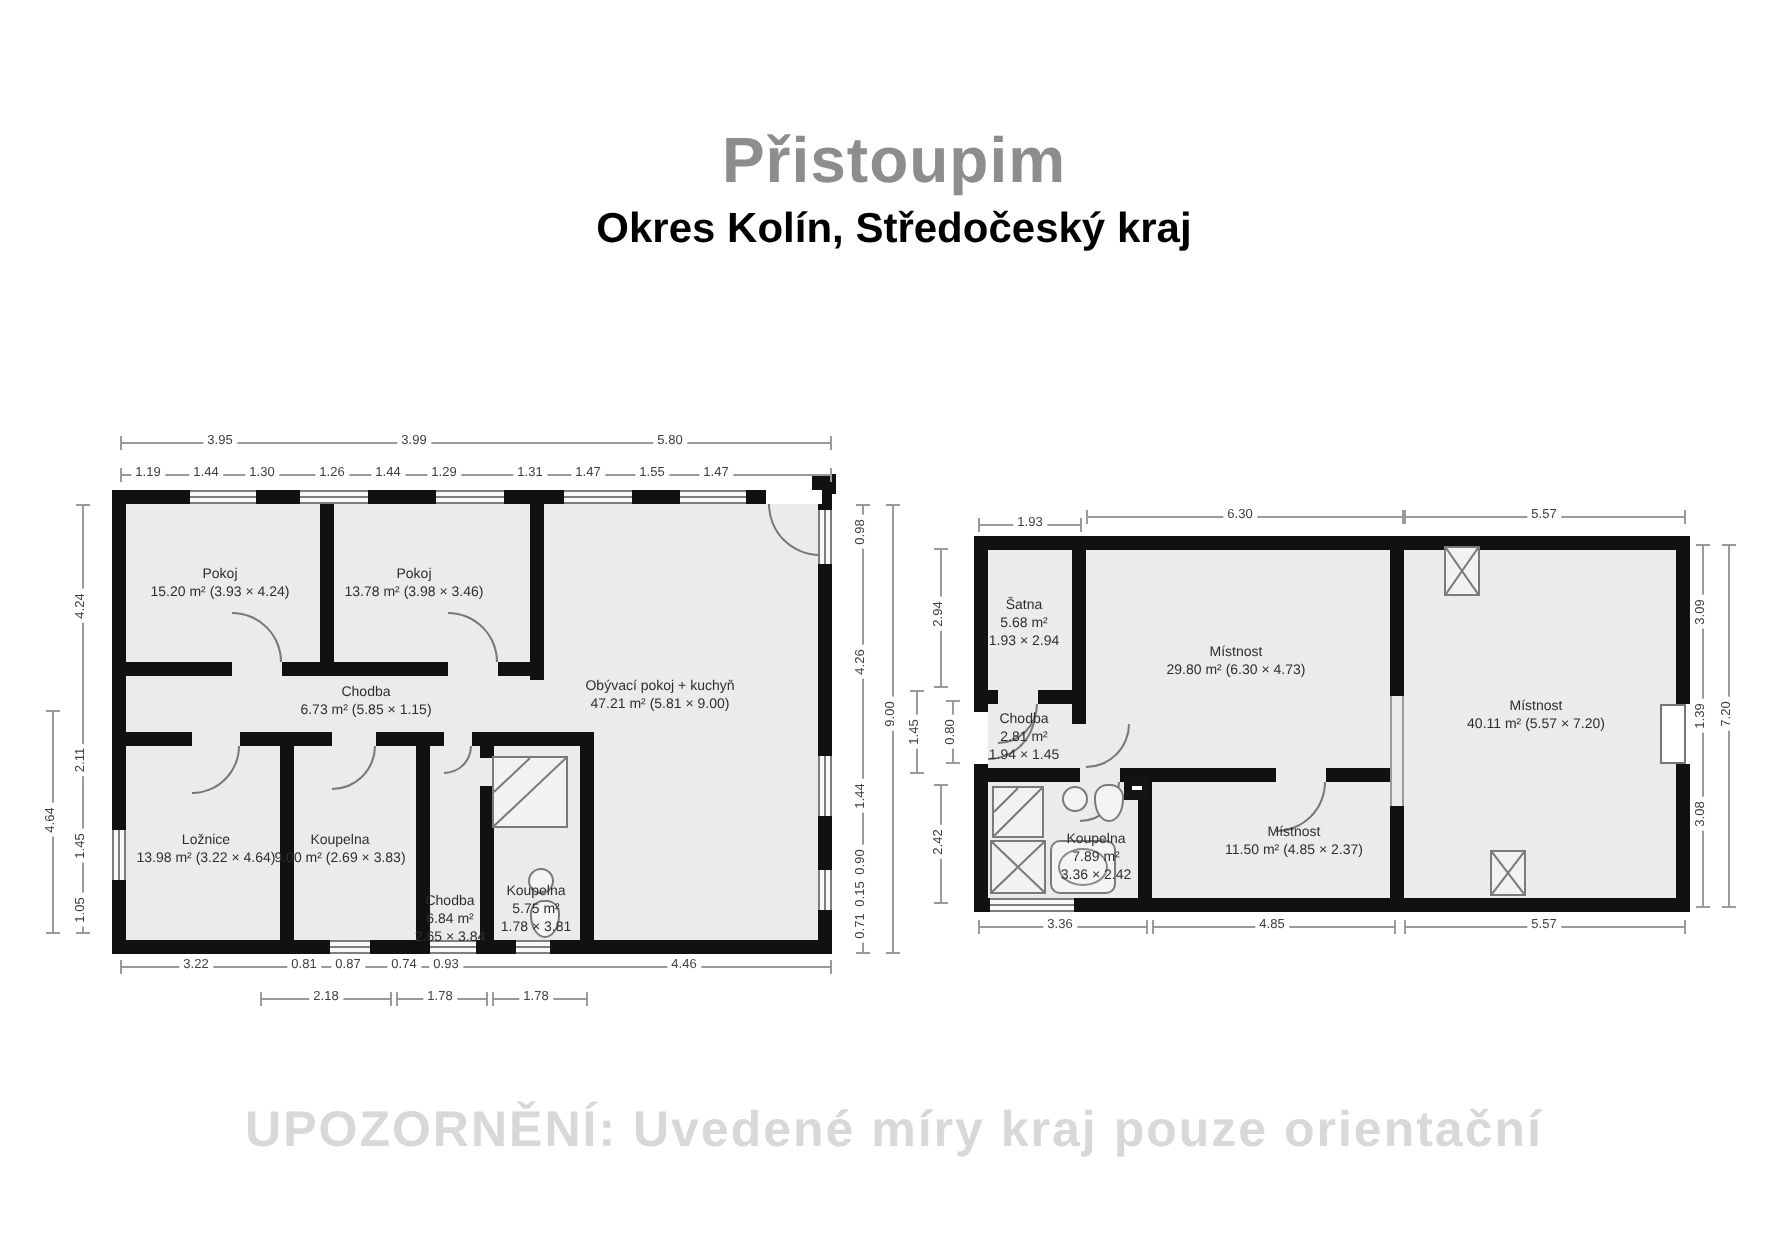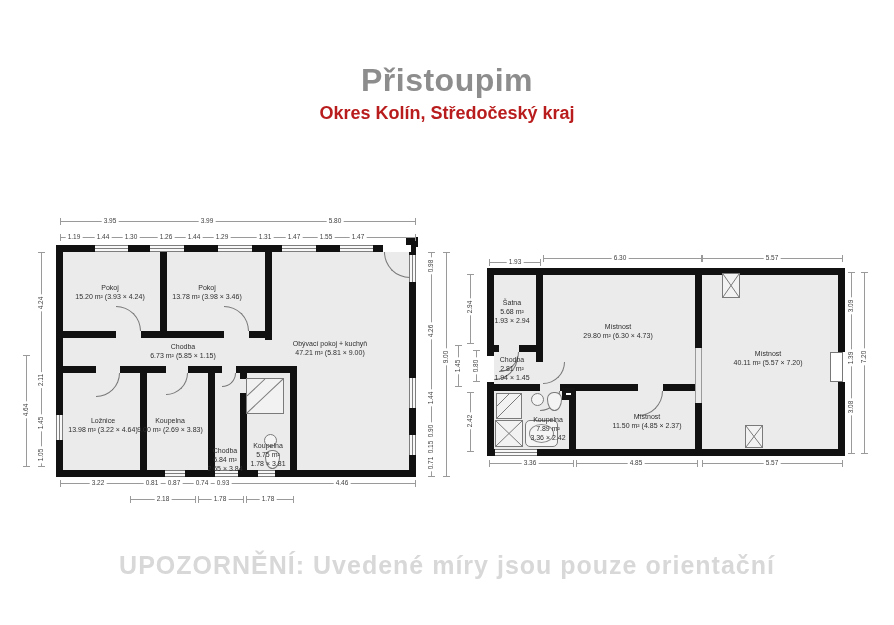--- a/index.html
+++ b/index.html
@@ -3,21 +3,21 @@
 <meta charset="utf-8">
 <style>
   html,body { margin:0; padding:0; }
   body {
     width:894px; height:625px; position:relative; background:#ffffff;
     font-family:"Liberation Sans", sans-serif; overflow:hidden;
   }
   
   .title   { position:absolute; left:0; width:894px; text-align:center; font-weight:bold; }
   #main-title    { top:62px;  font-size:32px; color:#8d8d8d; letter-spacing:.5px; }
-  #sub-title     { top:103px; font-size:18px; color:#b91c1c; }
+  #sub-title     { top:103px; font-size:21px; color:#000000; }
   #warning-text  { top:551px; font-size:25px; color:#d8d8d8; letter-spacing:1px; }
 
   
   .plan { position:absolute; }
   #plan-left  { left:56px;  top:245px; width:360px; height:232px; }
   #plan-right { left:487px; top:268px; width:358px; height:188px; }
 
   .floor { position:absolute; background:#ebebeb; }
   .wall  { position:absolute; background:#111111; }
   .gapfill { position:absolute; background:#ffffff; }
@@ -308,13 +308,13 @@
 <span class="dim" style="left:772px;top:463px">5.57</span>
 <span class="dim v" style="left:851px;top:306px">3.09</span>
 <span class="dim v" style="left:851px;top:358px">1.39</span>
 <span class="dim v" style="left:851px;top:407px">3.08</span>
 <span class="dim v" style="left:864px;top:357px">7.20</span>
 <span class="dim v" style="left:470px;top:307px">2.94</span>
 <span class="dim v" style="left:458px;top:366px">1.45</span>
 <span class="dim v" style="left:476px;top:366px">0.80</span>
 <span class="dim v" style="left:470px;top:421px">2.42</span>
 
-<div class="title" id="warning-text">UPOZORNĚNÍ: Uvedené míry jsou pouze orientační</div>
+<div class="title" id="warning-text">UPOZORNĚNÍ: Uvedené míry kraj pouze orientační</div>
 
 </body></html>

